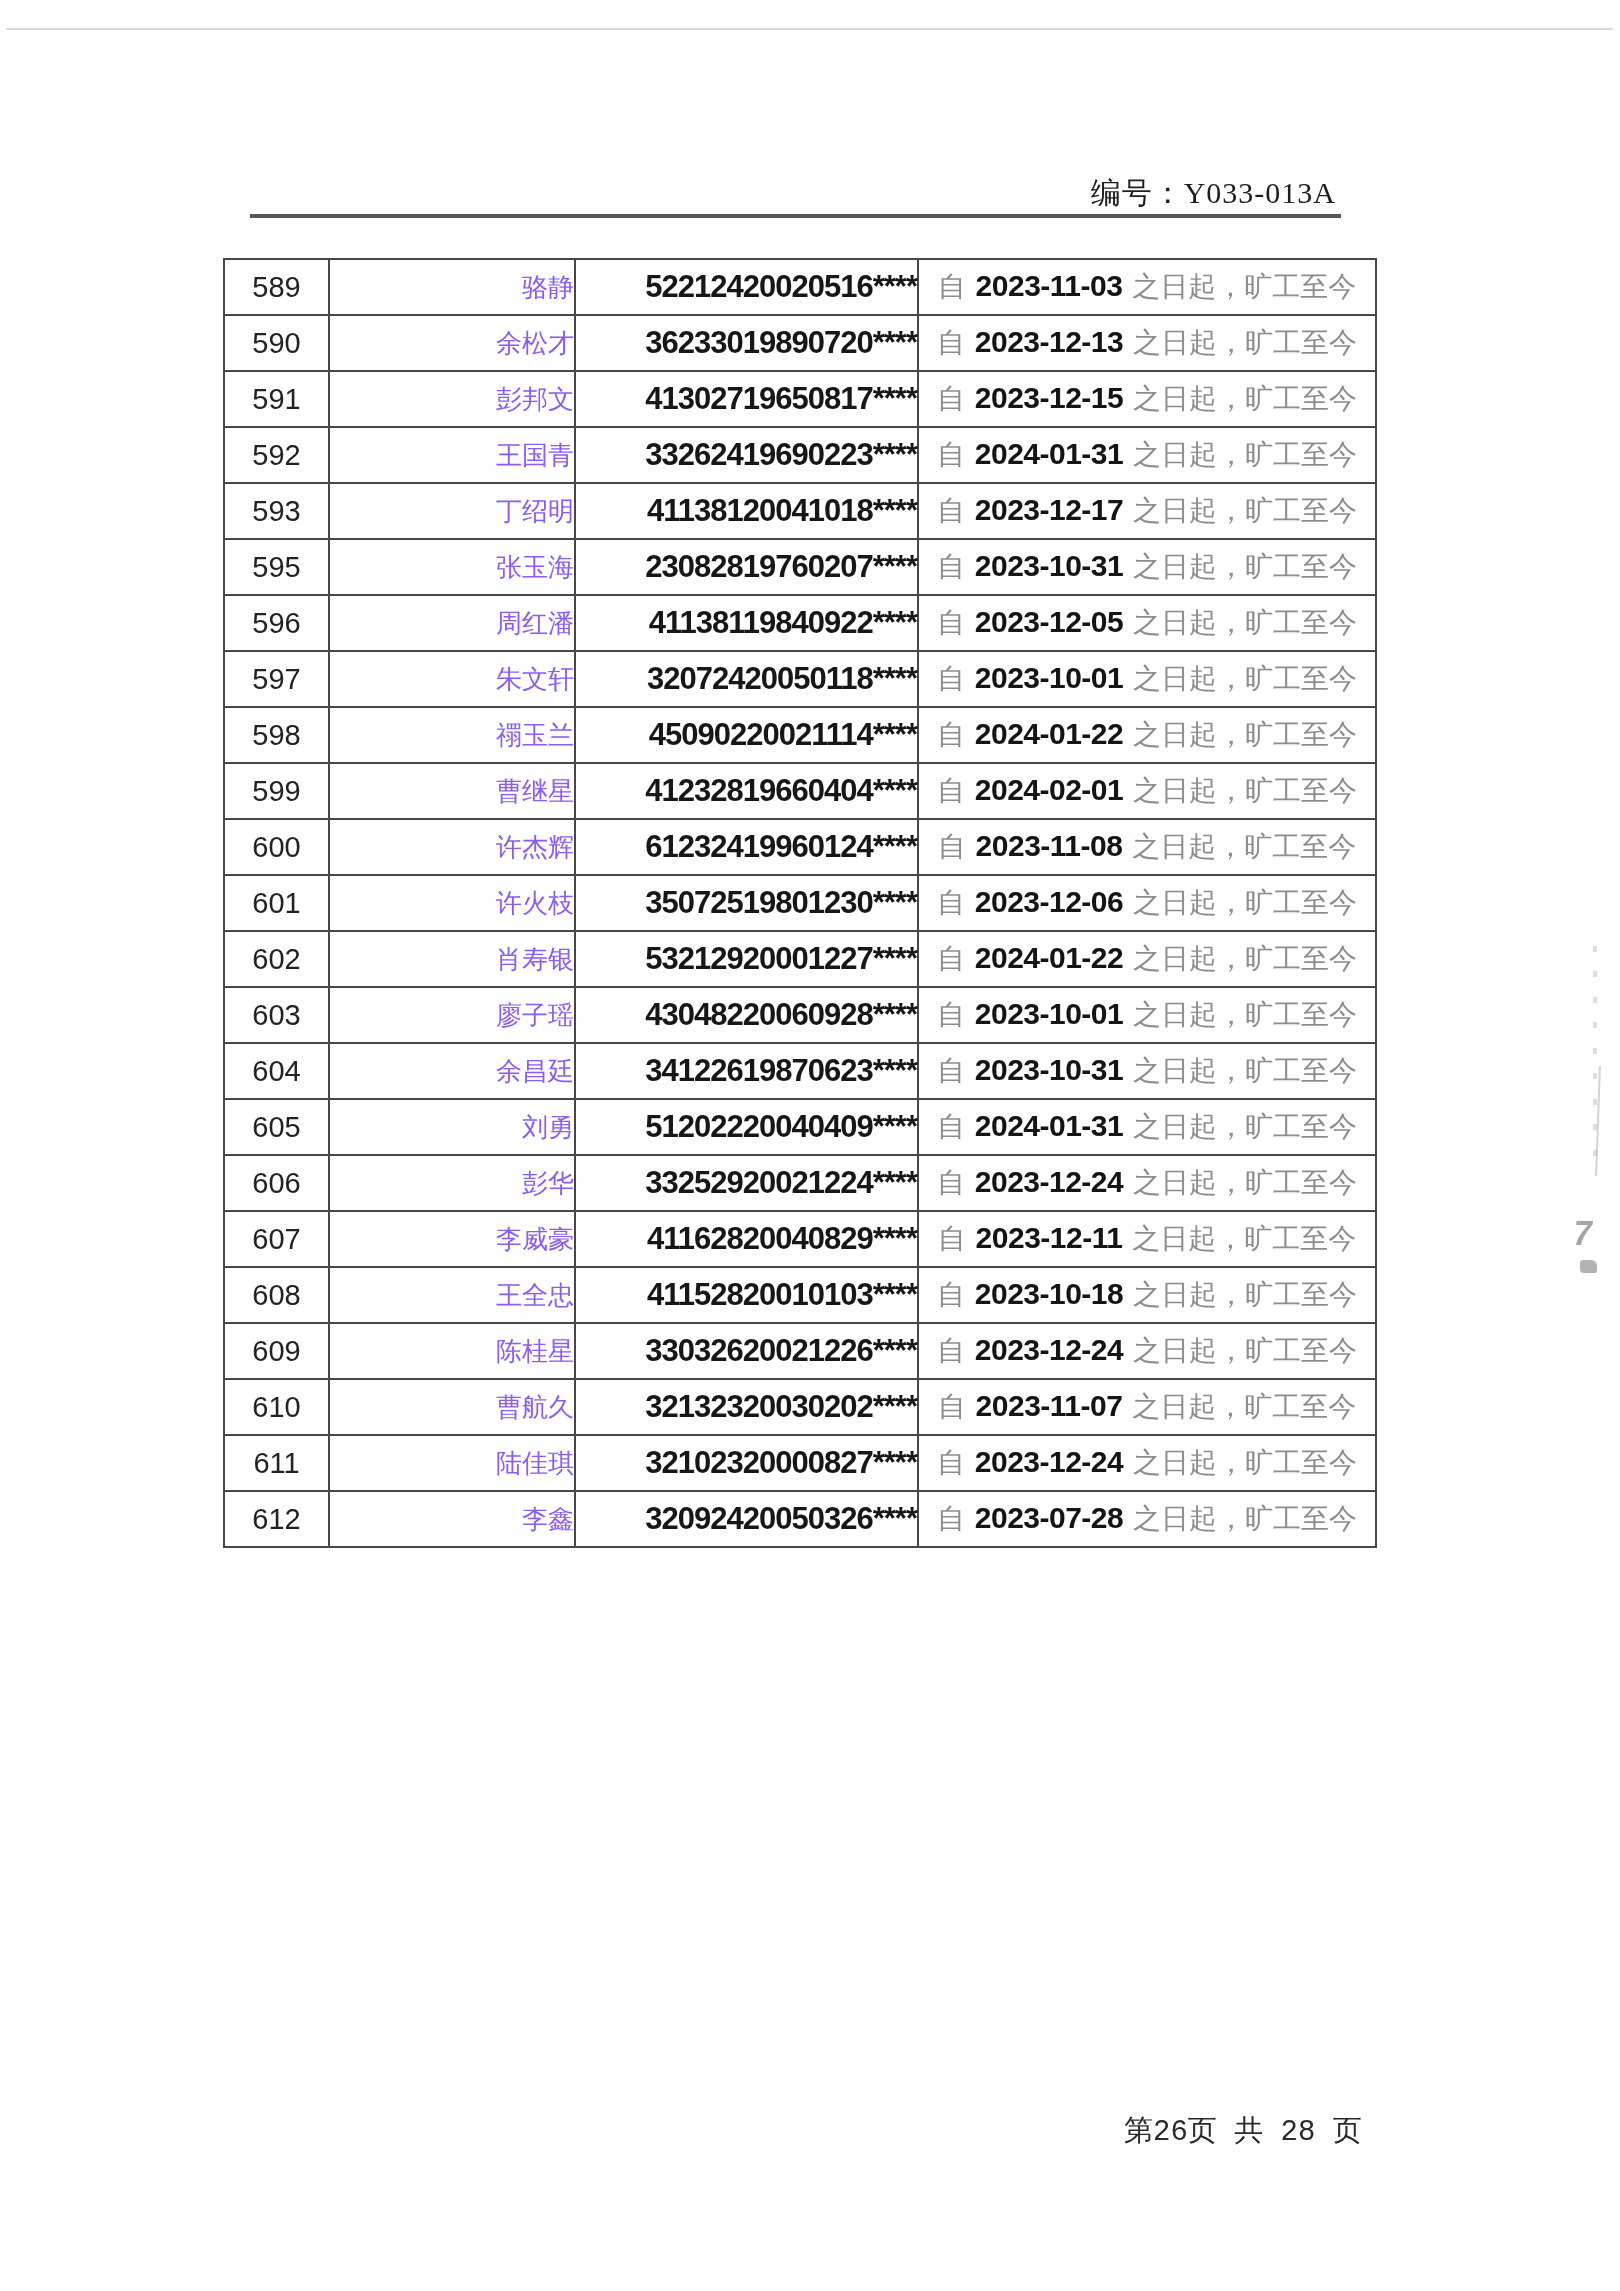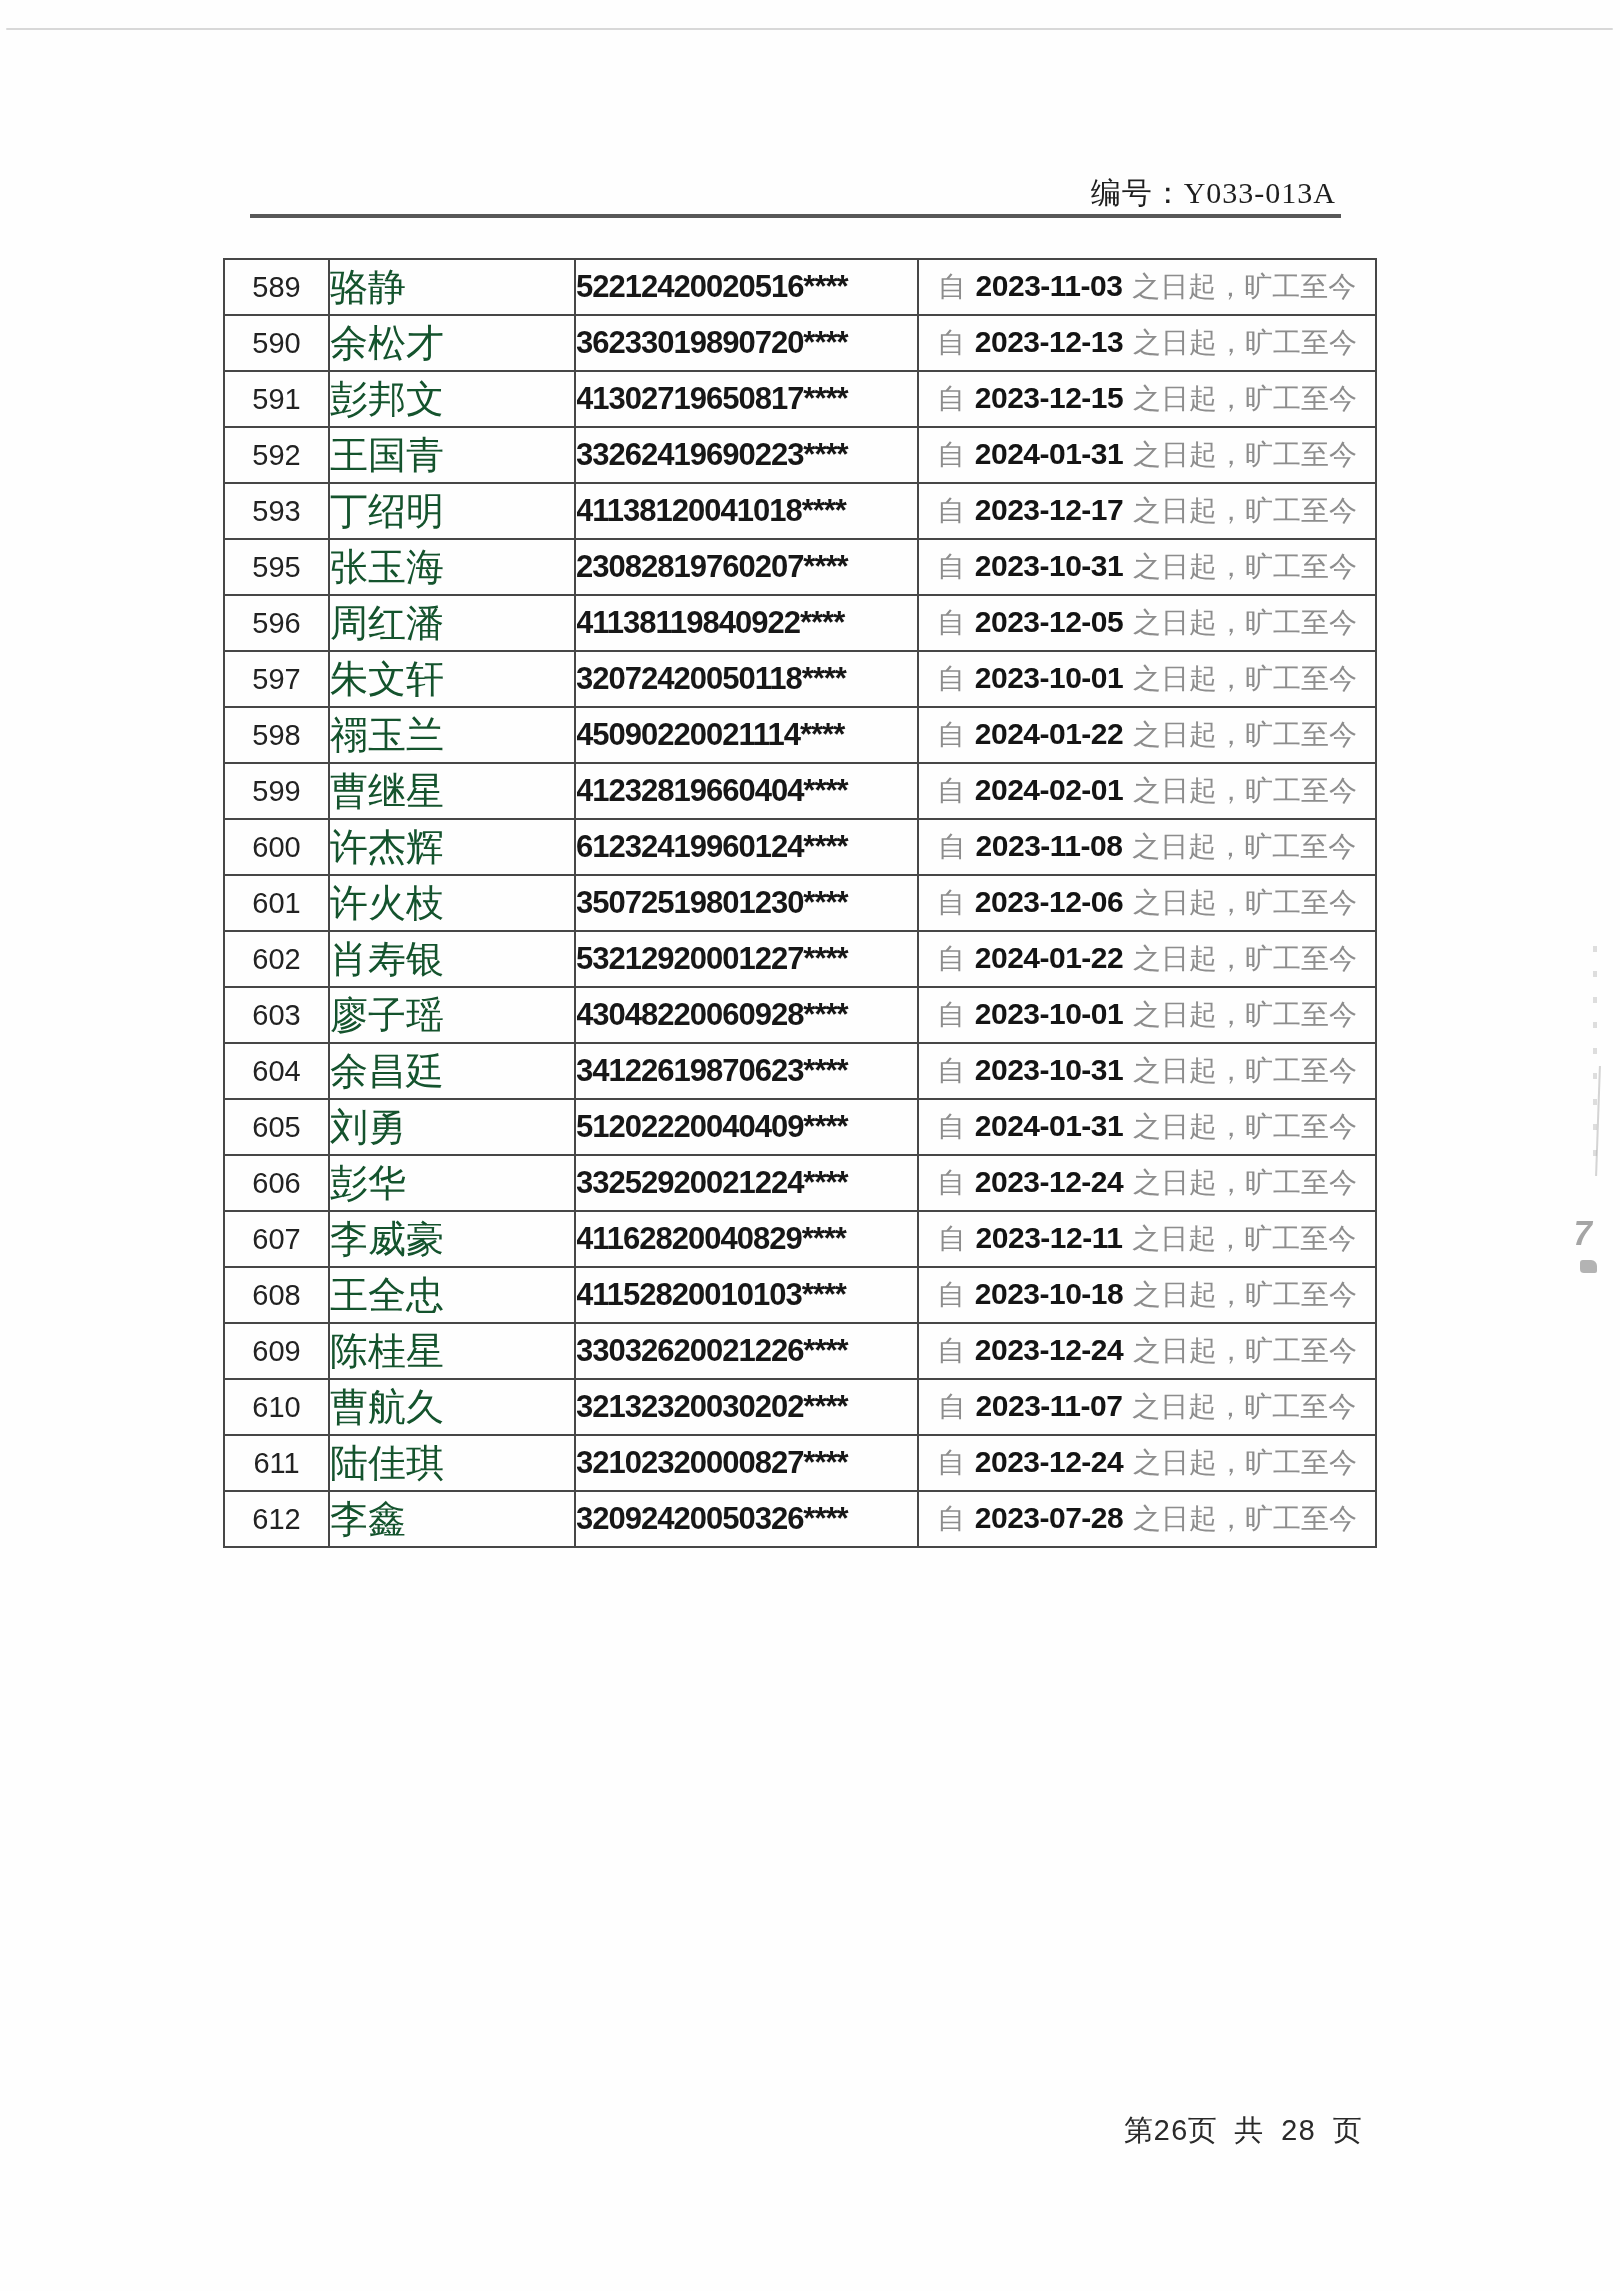--- a/index.html
+++ b/index.html
@@ -55,33 +55,32 @@
   col.w-name { width: 246px; }
   col.w-id   { width: 343px; }
   col.w-date { width: 458px; }
   td.c-num {
     text-align: center;
     font-size: 29px;
     color: #222222;
     font-family: "Liberation Sans", sans-serif;
   }
   td.c-name {
-    text-align: left;
-    font-size: 38px;
-    color: #14532d;
+    text-align: right;
+    font-size: 26px;
+    color: #8b5cf6;
     font-family: "DejaVu Sans", sans-serif;
   }
   td.c-id {
-    text-align: left;
+    text-align: right;
     font-size: 31px;
     font-weight: bold;
     color: #171717;
     letter-spacing: -1px;
     font-family: "Liberation Sans", sans-serif;
-    border-radius: 14px;
   }
   td.c-date {
     text-align: center;
     font-size: 28px;
     color: #8d8d8d;
     font-family: "DejaVu Sans", sans-serif;
     white-space: nowrap;
   }
   td.c-date .date-value {
     color: #141414;

